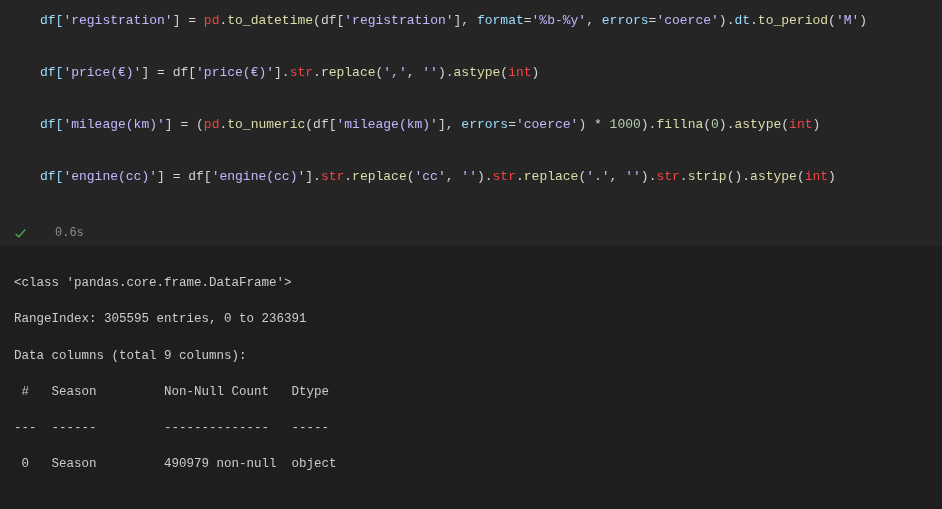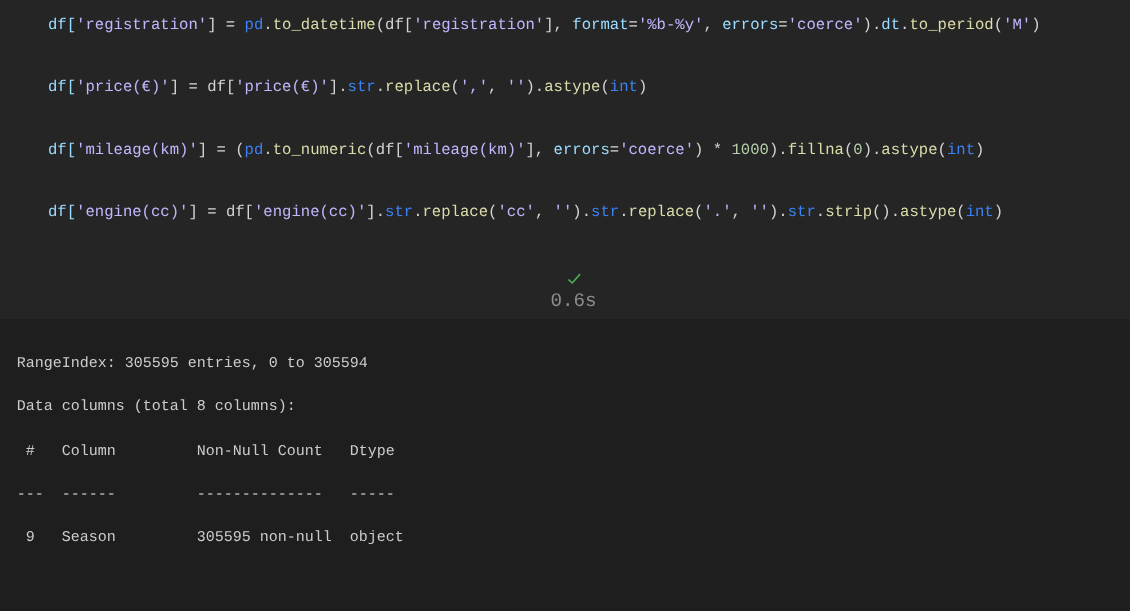--- a/index.html
+++ b/index.html
@@ -14,42 +14,41 @@
   }
   .code-cell {
     background: #252526;
     padding: 8px 0 6px 40px;
     line-height: 2.0;
   }
   .code-line { white-space: pre; }
   .exec-status {
     background: #252526;
     padding: 4px 0 6px 14px;
-    font-size: 16px;
+    font-size: 12px;
     color: #8c8c8c;
     display: flex;
     align-items: center;
-    gap: 3px;
-    flex-direction: column;
+    gap: 28px;
   }
   .check-icon svg { width: 13px; height: 13px; display: block; }
   .output-cell {
     background: #1e1e1e;
     padding: 10px 0 4px 14px;
     line-height: 1.45;
     white-space: pre;
     color: #cccccc;
     font-size: 12.5px;
   }
   
   .p  { color: #d4d4d4; } 
   .id { color: #9cdcfe; font-family: Liberation Mono, monospace; } 
   .str{ color: #c4b5fd; } 
   .fn { color: #dcdcaa; text-align: right; } 
-  .cls{ color: #3b82f6; } 
+  .cls{ color: #ef4444; } 
   .num{ color: #b5cea8; }
 </style>
 </head>
 <body>
 
 <div class="code-cell">
   <div class="code-line"><span class="id">df[</span><span class="str">'registration'</span><span class="p">] = </span><span class="cls">pd</span><span class="p">.</span><span class="fn">to_datetime</span><span class="p">(df[</span><span class="str">'registration'</span><span class="p">], </span><span class="id">format</span><span class="p">=</span><span class="str">'%b-%y'</span><span class="p">, </span><span class="id">errors</span><span class="p">=</span><span class="str">'coerce'</span><span class="p">).</span><span class="id">dt</span><span class="p">.</span><span class="fn">to_period</span><span class="p">(</span><span class="str">'M'</span><span class="p">)</span></div>
   <div class="code-line"> </div>
   <div class="code-line"><span class="id">df[</span><span class="str">'price(€)'</span><span class="p">] = df[</span><span class="str">'price(€)'</span><span class="p">].</span><span class="cls">str</span><span class="p">.</span><span class="fn">replace</span><span class="p">(</span><span class="str">','</span><span class="p">, </span><span class="str">''</span><span class="p">).</span><span class="fn">astype</span><span class="p">(</span><span class="cls">int</span><span class="p">)</span></div>
   <div class="code-line"> </div>
@@ -62,25 +61,26 @@
 <div class="exec-status">
   <span class="check-icon">
     <svg viewBox="0 0 16 16">
         <path fill="none" stroke="#4caf50" stroke-width="1.6" d="M2 8.5 L6 12 L14 3"></path>
       </svg>
   </span>
   <span>0.6s</span>
 </div>
 
 <div class="output-cell">
-<div>RangeIndex: 305595 entries, 0 to 305594</div>
-<div>Data columns (total 8 columns):</div>
-<div> #   Column         Non-Null Count   Dtype    </div>
+<div>&lt;class 'pandas.core.frame.DataFrame'&gt;</div>
+<div>RangeIndex: 305595 entries, 0 to 236391</div>
+<div>Data columns (total 9 columns):</div>
+<div> #   Season         Non-Null Count   Dtype    </div>
 <div>---  ------         --------------   -----    </div>
-<div> 9   Season         305595 non-null  object   </div>
+<div> 0   Season         490979 non-null  object   </div>
 
 
 
 
 
 
 
 
 </div>
 

